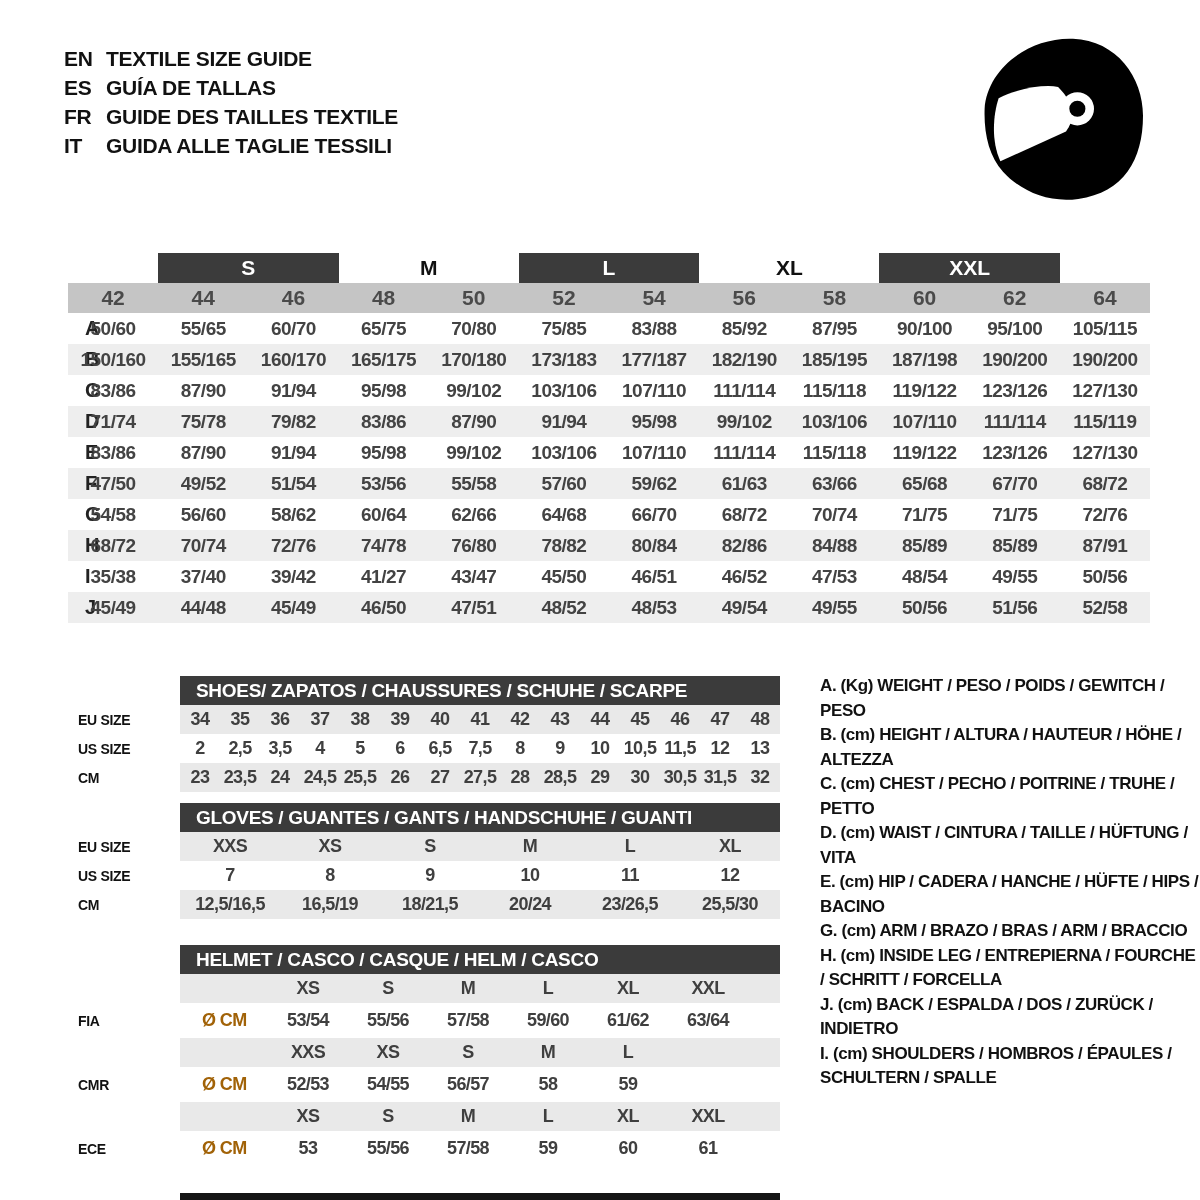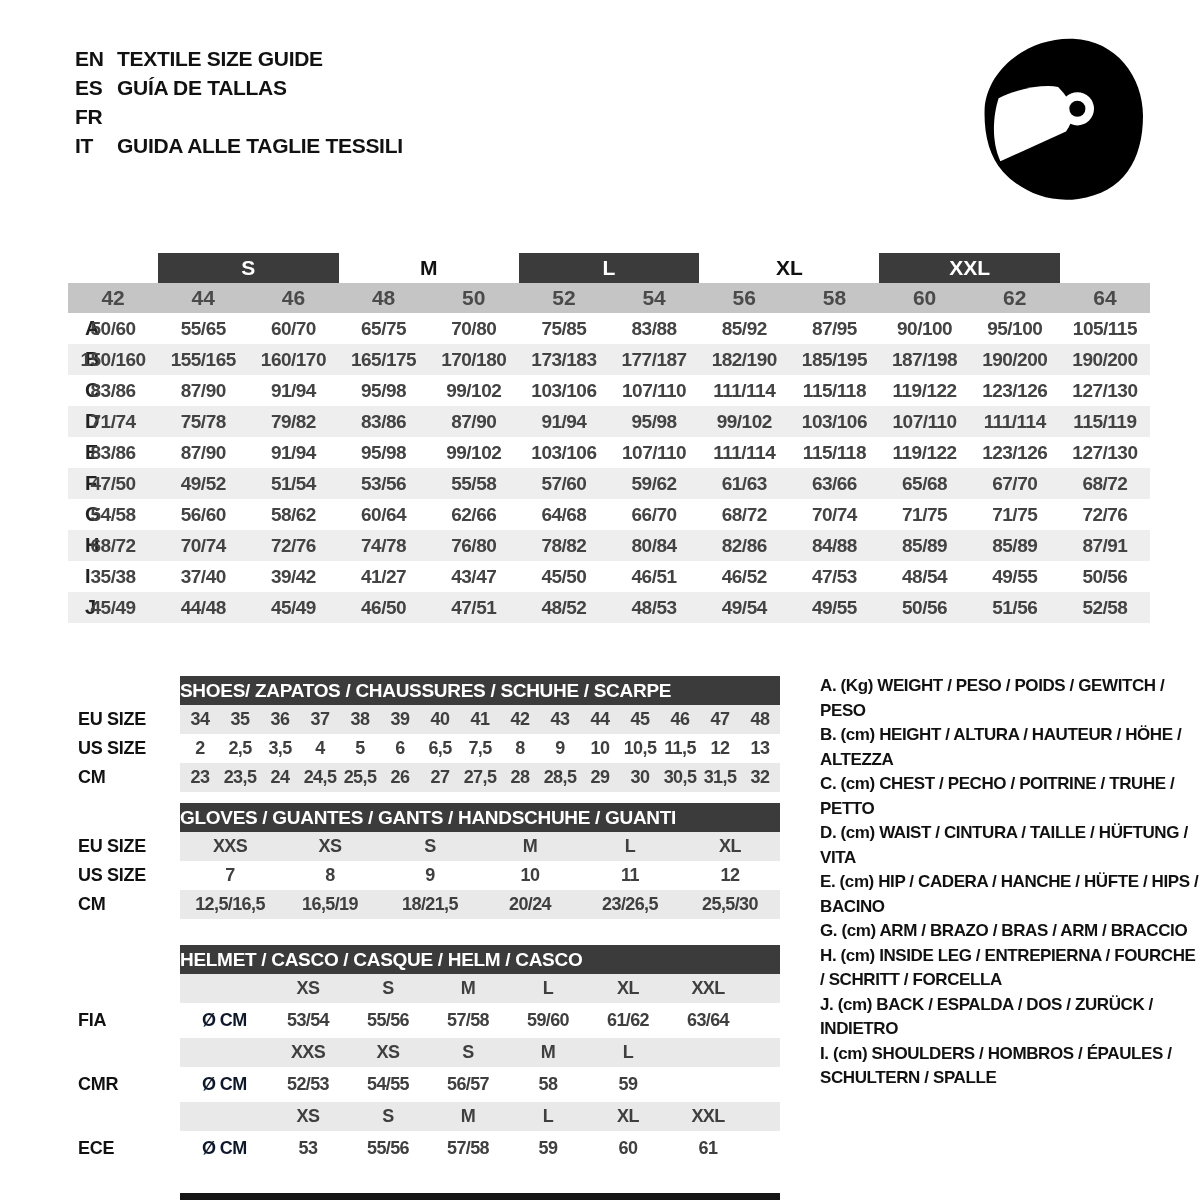--- a/index.html
+++ b/index.html
@@ -1,20 +1,20 @@
 <!DOCTYPE html>
 <html><head>
 <meta charset="utf-8">
 <style>
   html,body{margin:0;padding:0;background:#fff;}
   #canvas{position:relative;width:1200px;height:1200px;background:#ffffff;overflow:hidden;
           font-family:"Liberation Sans", sans-serif;font-weight:bold;color:#111;}
 
   
-  #lang-block{position:absolute;left:75px;top:44px;}
+  #lang-block{position:absolute;left:64px;top:44px;}
   .lang-row{display:flex;height:29px;align-items:center;font-size:21px;letter-spacing:-0.3px;}
   .lang-code{width:42px;}
   .lang-label{white-space:nowrap;}
 
   
   #helmet-icon{position:absolute;left:975px;top:30px;width:175px;height:175px;}
 
   
   #textile-table{position:absolute;left:68px;top:253px;width:1082px;}
   .grid12{display:grid;grid-template-columns:repeat(12,1fr);}
@@ -25,32 +25,32 @@
   .col-cell{display:flex;align-items:center;justify-content:center;font-size:21px;color:#4a4a4a;}
   .trow{position:relative;height:31px;}
   .trow.gray{background:#eeeeee;}
   .trow .letter{position:absolute;left:17px;top:0;height:31px;display:flex;align-items:center;font-size:20px;color:#222;}
   .trow .vals{position:absolute;left:0;top:0;width:100%;height:31px;}
   .tcell{display:flex;align-items:center;justify-content:center;font-size:19px;color:#434343;letter-spacing:-0.5px;}
 
   
   .section{position:absolute;left:78px;width:702px;}
   .sec-header{position:absolute;left:102px;width:600px;height:29px;background:#3b3b3b;color:#fff;
-              display:flex;align-items:center;font-size:19px;padding-left:0;box-sizing:border-box;letter-spacing:-0.3px;}
+              display:flex;align-items:center;font-size:19px;padding-left:16px;box-sizing:border-box;letter-spacing:-0.3px;}
   .srow{position:absolute;left:0;width:702px;height:29px;}
-  .srow .rlabel{position:absolute;left:0;top:0;height:100%;display:flex;align-items:center;font-size:18px;color:#111;letter-spacing:-0.3px;}
+  .srow .rlabel{position:absolute;left:0;top:0;height:100%;display:flex;align-items:center;font-size:14px;color:#111;letter-spacing:-0.3px;}
   .srow .cells{position:absolute;left:102px;top:0;width:600px;height:100%;display:grid;}
   .srow .cells.gray{background:#e9e9e9;}
   .scell{display:flex;align-items:center;justify-content:center;font-size:18px;color:#3f3f3f;letter-spacing:-0.6px;}
 
   
   .hrow .cells{grid-template-columns:88px repeat(6,80px);width:568px;}
   .hrow .cells.gray{width:600px;}
   .hcell{display:flex;align-items:center;justify-content:center;font-size:18px;color:#3f3f3f;letter-spacing:-0.6px;}
-  .hcell.unit{justify-content:flex-start;padding-left:22px;color:#0f172a;text-align:right;}
+  .hcell.unit{justify-content:flex-start;padding-left:22px;color:#a16207;text-align:right;}
 
   
   #legend{position:absolute;left:820px;top:674px;width:382px;}
   .legend-item{font-size:17px;line-height:24.5px;color:#111;letter-spacing:-0.4px;}
 
   #bottom-bar{position:absolute;left:180px;top:1193px;width:600px;height:7px;background:#151515;}
 </style>
 </head>
 <body>
 
@@ -60,20 +60,21 @@
       <div class="lang-row">
         <span class="lang-code">EN</span>
         <span class="lang-label">TEXTILE SIZE GUIDE</span>
       </div>
       <div class="lang-row">
         <span class="lang-code">ES</span>
         <span class="lang-label">GUÍA DE TALLAS</span>
       </div>
       <div class="lang-row">
         <span class="lang-code">FR</span>
+        <span class="lang-label">GUIDE DES TAILLES TEXTILE</span>
       </div>
       <div class="lang-row">
         <span class="lang-code">IT</span>
         <span class="lang-label">GUIDA ALLE TAGLIE TESSILI</span>
       </div>
     </div>
 
   <div id="helmet-icon">
     <svg viewBox="0 0 100 100" width="175" height="175">
       <path d="M56 5 C81 6 96 27 96 49 C96 74 85 93 59 96.5 C42 99 26 92 16 81 C8 72 5 59 5.5 45 C7 22 31 4 56 5 Z" fill="#000"></path>

